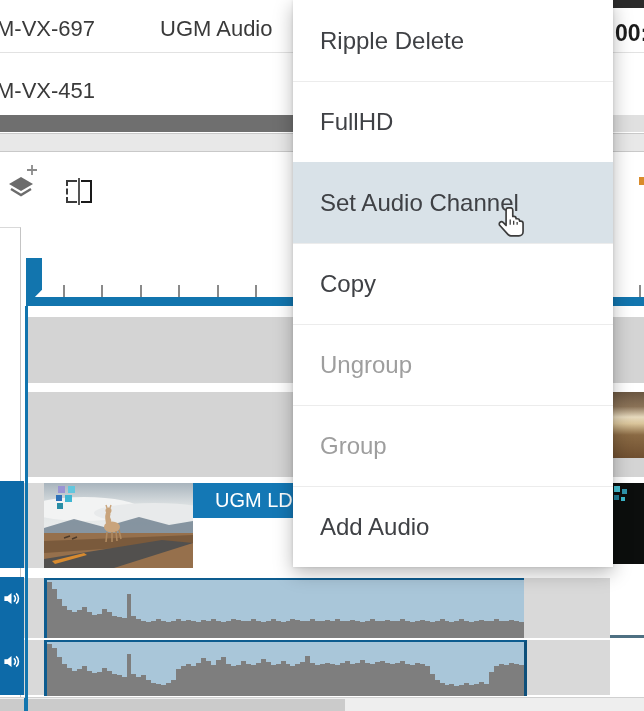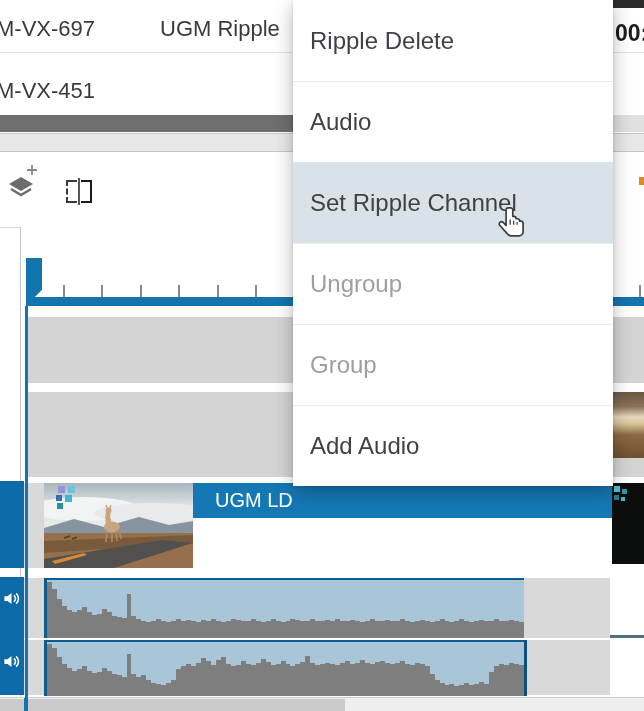--- a/index.html
+++ b/index.html
@@ -46,35 +46,35 @@
   .track-bg{background:#d9d9d9;}
   .label-bar{background:#1478b5;color:#fff;font-size:20px;display:flex;align-items:center;padding-left:22px;white-space:nowrap;overflow:hidden;}
   .audio-clip{background:var(--wave-bg);border-left:3px solid #0d5c8f;border-top:2px solid #0d5c8f;overflow:hidden;}
   .wave{display:flex;align-items:flex-end;width:100%;height:100%;}
   .wave>i{flex:1 0 auto;background:var(--wave-fg);display:block;}
   .speaker{display:flex;align-items:center;justify-content:center;}
 
   
   #context-menu{left:293px;top:0;width:320px;background:#fff;z-index:20;
     box-shadow:0 6px 18px rgba(0,0,0,.28),0 0 3px rgba(0,0,0,.12);}
-  .menu-item{height:81px;display:flex;align-items:center;padding-left:17px;
+  .menu-item{height:81px;display:flex;align-items:center;padding-left:27px;
     font-size:24px;color:#3f4145;border-top:1px solid #ececec;background:#fff;cursor:default;}
   .menu-item:first-child{border-top:none;}
   .menu-item.disabled{color:#9e9e9e;}
   .menu-item.highlighted{background:var(--menu-highlight);border-top-color:transparent;}
 
   #cursor{z-index:30;pointer-events:none;}
 </style>
 </head>
 <body>
 
 <div id="app">
 
   <div class="abs bin-text" style="left:-4px;top:16px;">M-VX-697</div>
-  <div class="abs bin-text" style="left:160px;top:16px;">UGM Ripple</div>
+  <div class="abs bin-text" style="left:160px;top:16px;">UGM Audio</div>
   <div class="abs row-sep" style="left:0;top:52px;width:644px;"></div>
   <div class="abs bin-text" style="left:-4px;top:78px;">M-VX-451</div>
 
   <div class="abs" style="left:613px;top:0;width:31px;height:8px;background:#2b2b2b;"></div>
   <div class="abs bin-dur" style="left:615px;top:20px;">00:</div>
 
   <div class="abs hscroll-track" style="left:0;top:115px;width:644px;height:17px;">
     <div class="hscroll-thumb abs" style="left:0;top:0;width:613px;height:17px;"></div>
   </div>
   <div class="abs divider-band" style="left:0;top:133px;width:644px;height:19px;"></div>
@@ -399,22 +399,23 @@
   <div class="abs" style="left:610px;top:568px;width:34px;height:127px;background:#fff;"></div>
   <div class="abs" style="left:610px;top:635px;width:34px;height:3px;background:#4e7082;"></div>
 
   <div class="abs" style="left:0;top:697px;width:644px;height:14px;background:#eeeeee;border-top:1px solid #d0d0d0;">
     <div class="abs" style="left:0;top:1px;width:345px;height:13px;background:#cbcbcb;"></div>
     <div class="abs" style="left:24px;top:0;width:3px;height:14px;background:var(--accent);"></div>
   </div>
 
   <div id="context-menu" class="abs">
       <div class="menu-item">Ripple Delete</div>
-      <div class="menu-item">Audio</div>
-      <div class="menu-item highlighted">Set Ripple Channel</div>
+      <div class="menu-item">FullHD</div>
+      <div class="menu-item highlighted">Set Audio Channel</div>
+      <div class="menu-item">Copy</div>
       <div class="menu-item disabled">Ungroup</div>
       <div class="menu-item disabled">Group</div>
       <div class="menu-item">Add Audio</div>
     </div>
 
   <div id="cursor" class="abs" style="left:496px;top:206px;">
     <svg width="32" height="36" viewBox="0 0 24 28">
       <path d="M9 1.5c-.9 0-1.6.7-1.6 1.6v12l-2.3-2.4c-.7-.7-1.8-.7-2.5 0-.7.7-.7 1.8 0 2.5l6.2 6.9c.6.7 1.5 1.1 2.4 1.1h6.2c1.8 0 3.2-1.4 3.2-3.2v-6.5c0-1-.8-1.8-1.8-1.8h-.9c0-1-.8-1.8-1.8-1.8h-.9c0-1-.8-1.8-1.8-1.8h-.8V3.1c0-.9-.7-1.6-1.6-1.6z" fill="#fff" stroke="#3c3c3c" stroke-width="1.3" stroke-linejoin="round"></path>
       <path d="M10.6 10.5v4 M13.3 11.5v3 M16 12.5v2" stroke="#3c3c3c" stroke-width="1" fill="none"></path>
     </svg>

